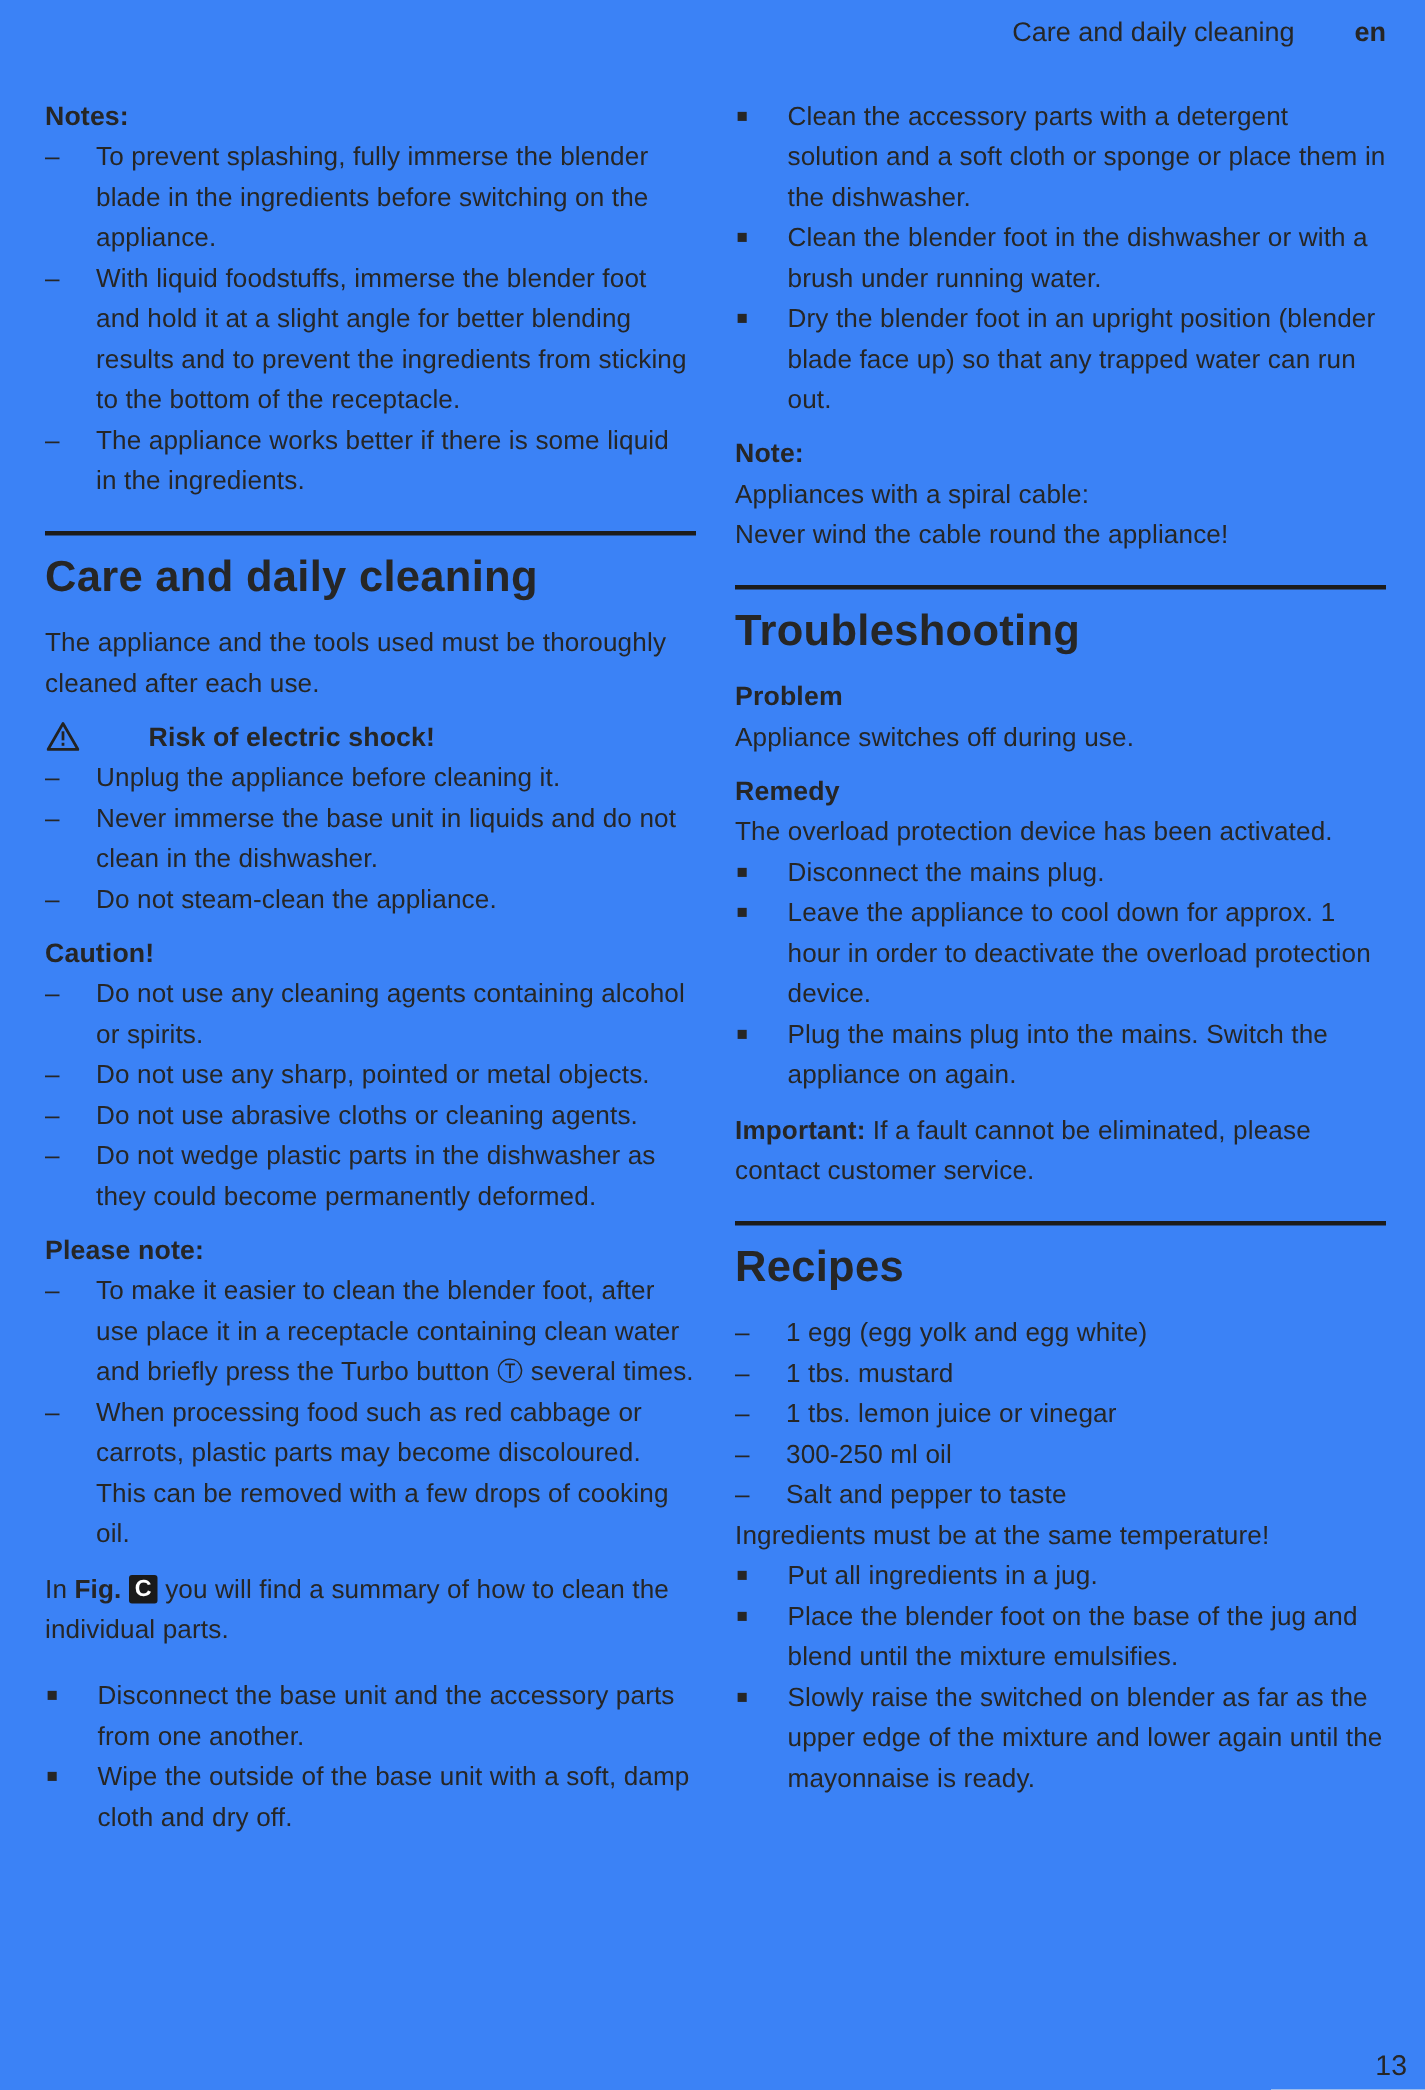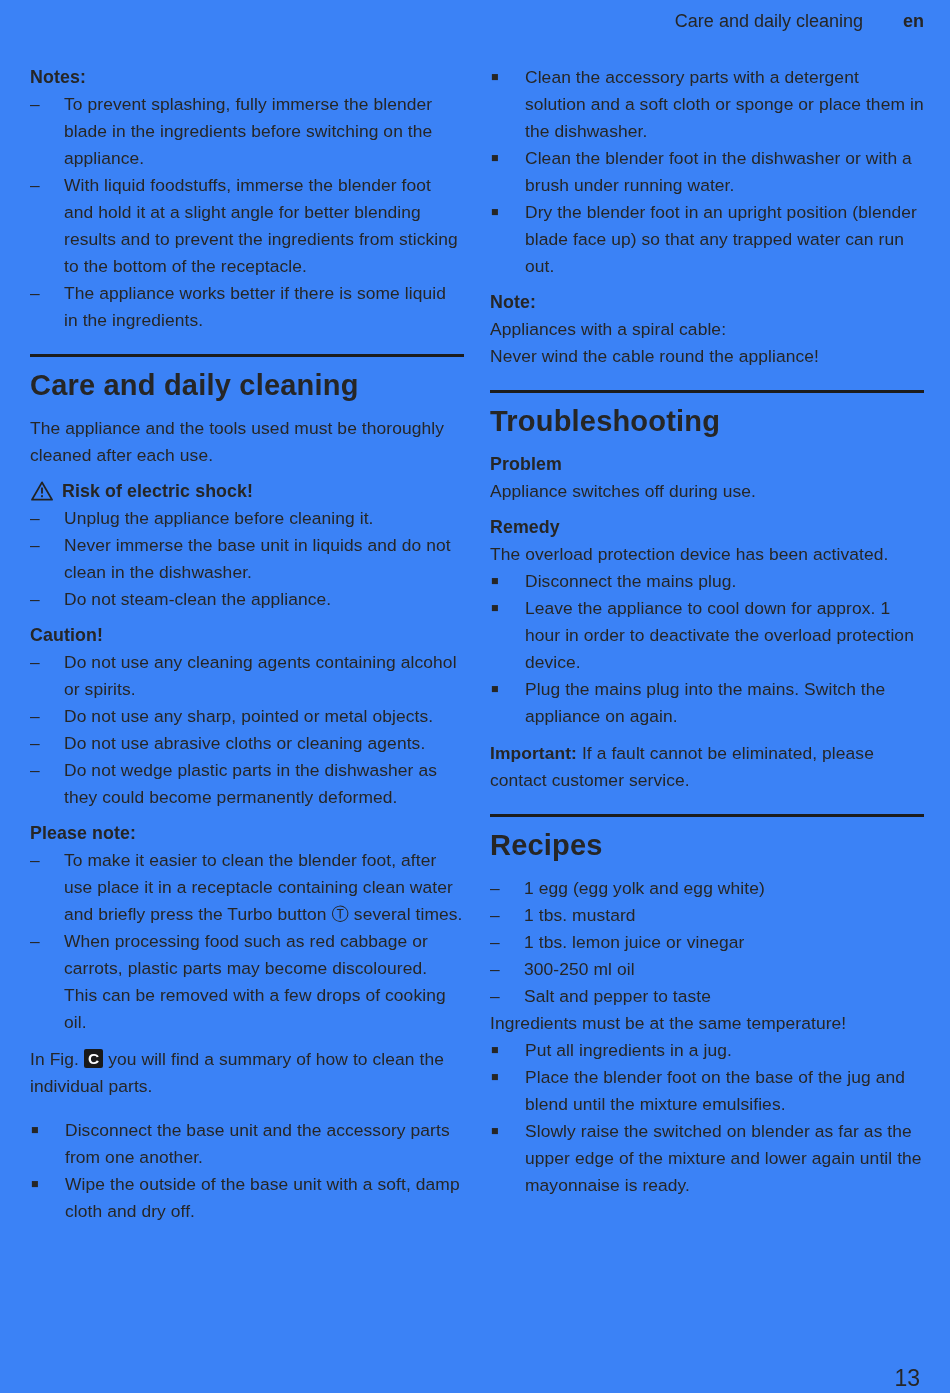--- a/index.html
+++ b/index.html
@@ -63,41 +63,41 @@
   }
   ul.blist { list-style: none; margin: 0; padding: 0; }
   ul.blist li { display: flex; }
   .marker {
     flex: 0 0 34px;
     user-select: none;
   }
   .sq .marker { font-size: 12.5px; line-height: 27px; padding-left: 1px; }
   .itext { flex: 1 1 auto; }
   
-  .warn { display: flex; align-items: flex-start; }
+  .warn { display: flex; align-items: flex-start; gap: 37px; }
   .warn svg { margin: 3px 9px 0 1px; flex: 0 0 auto; }
   
   .fig-badge {
     display: inline-block;
     background: #1a1a1a;
     color: #ffffff;
     font-weight: 700;
     font-size: 15.5px;
     line-height: 19px;
     padding: 0 4px;
     border-radius: 2px;
     transform: translateY(-1px);
   }
-  .rich b { font-weight: 400; }
+  .rich b { font-weight: 700; }
   
   .page-number {
     position: absolute;
-    right: 30px;
+    right: 12px;
     bottom: 4px;
-    font-size: 23px;
+    font-size: 19px;
     line-height: 22px;
     margin-top: 17px;
   }
 </style>
 </head>
 <body>
 
 <div class="page">
 
   <div class="header">

